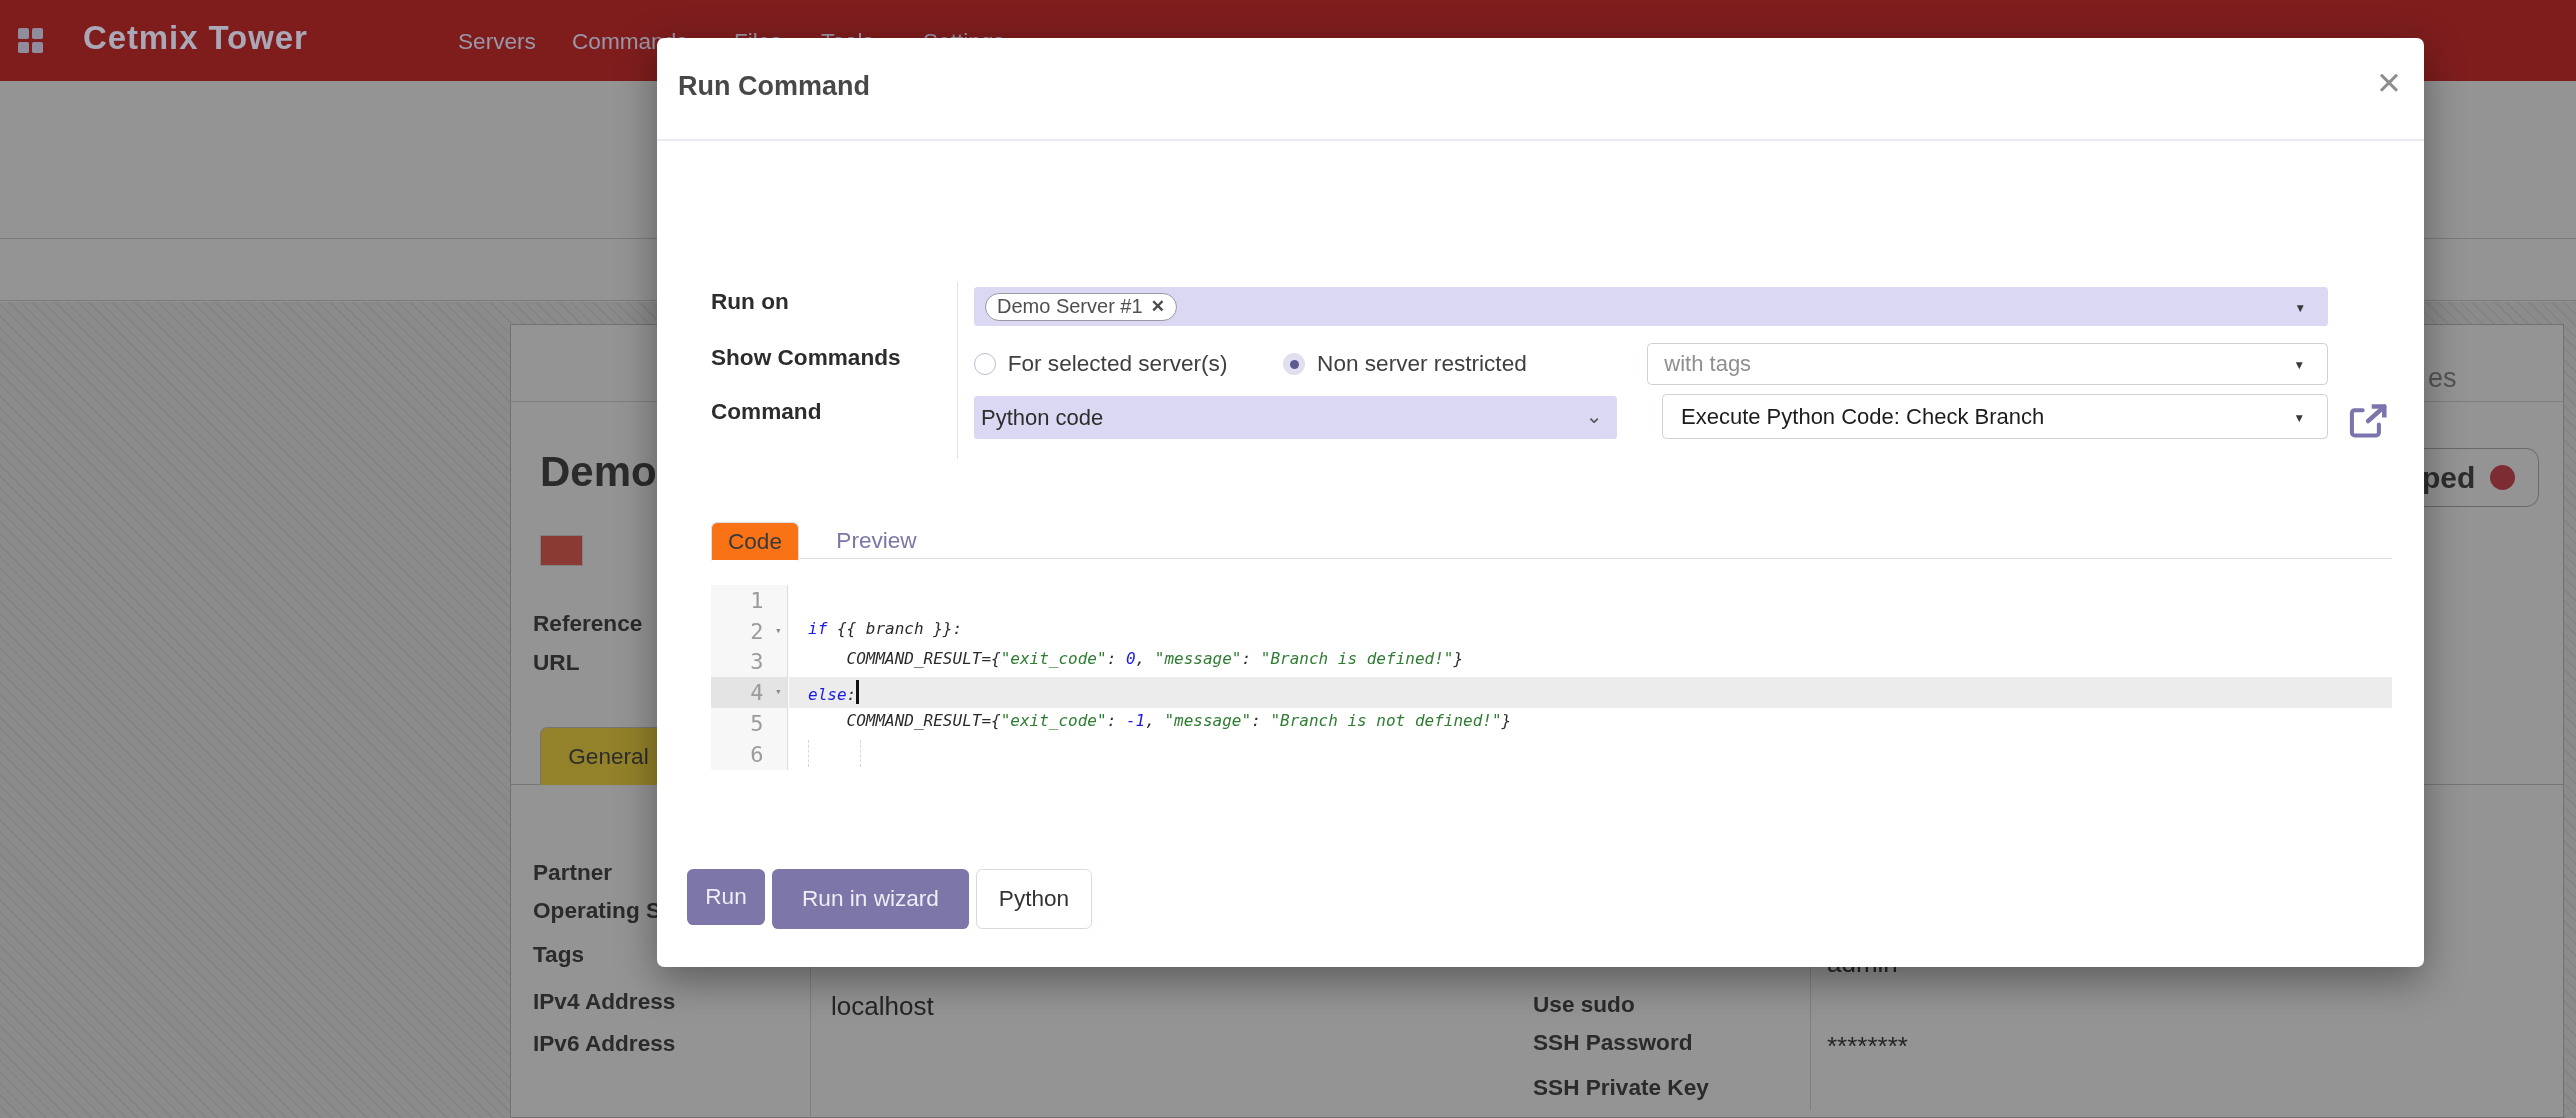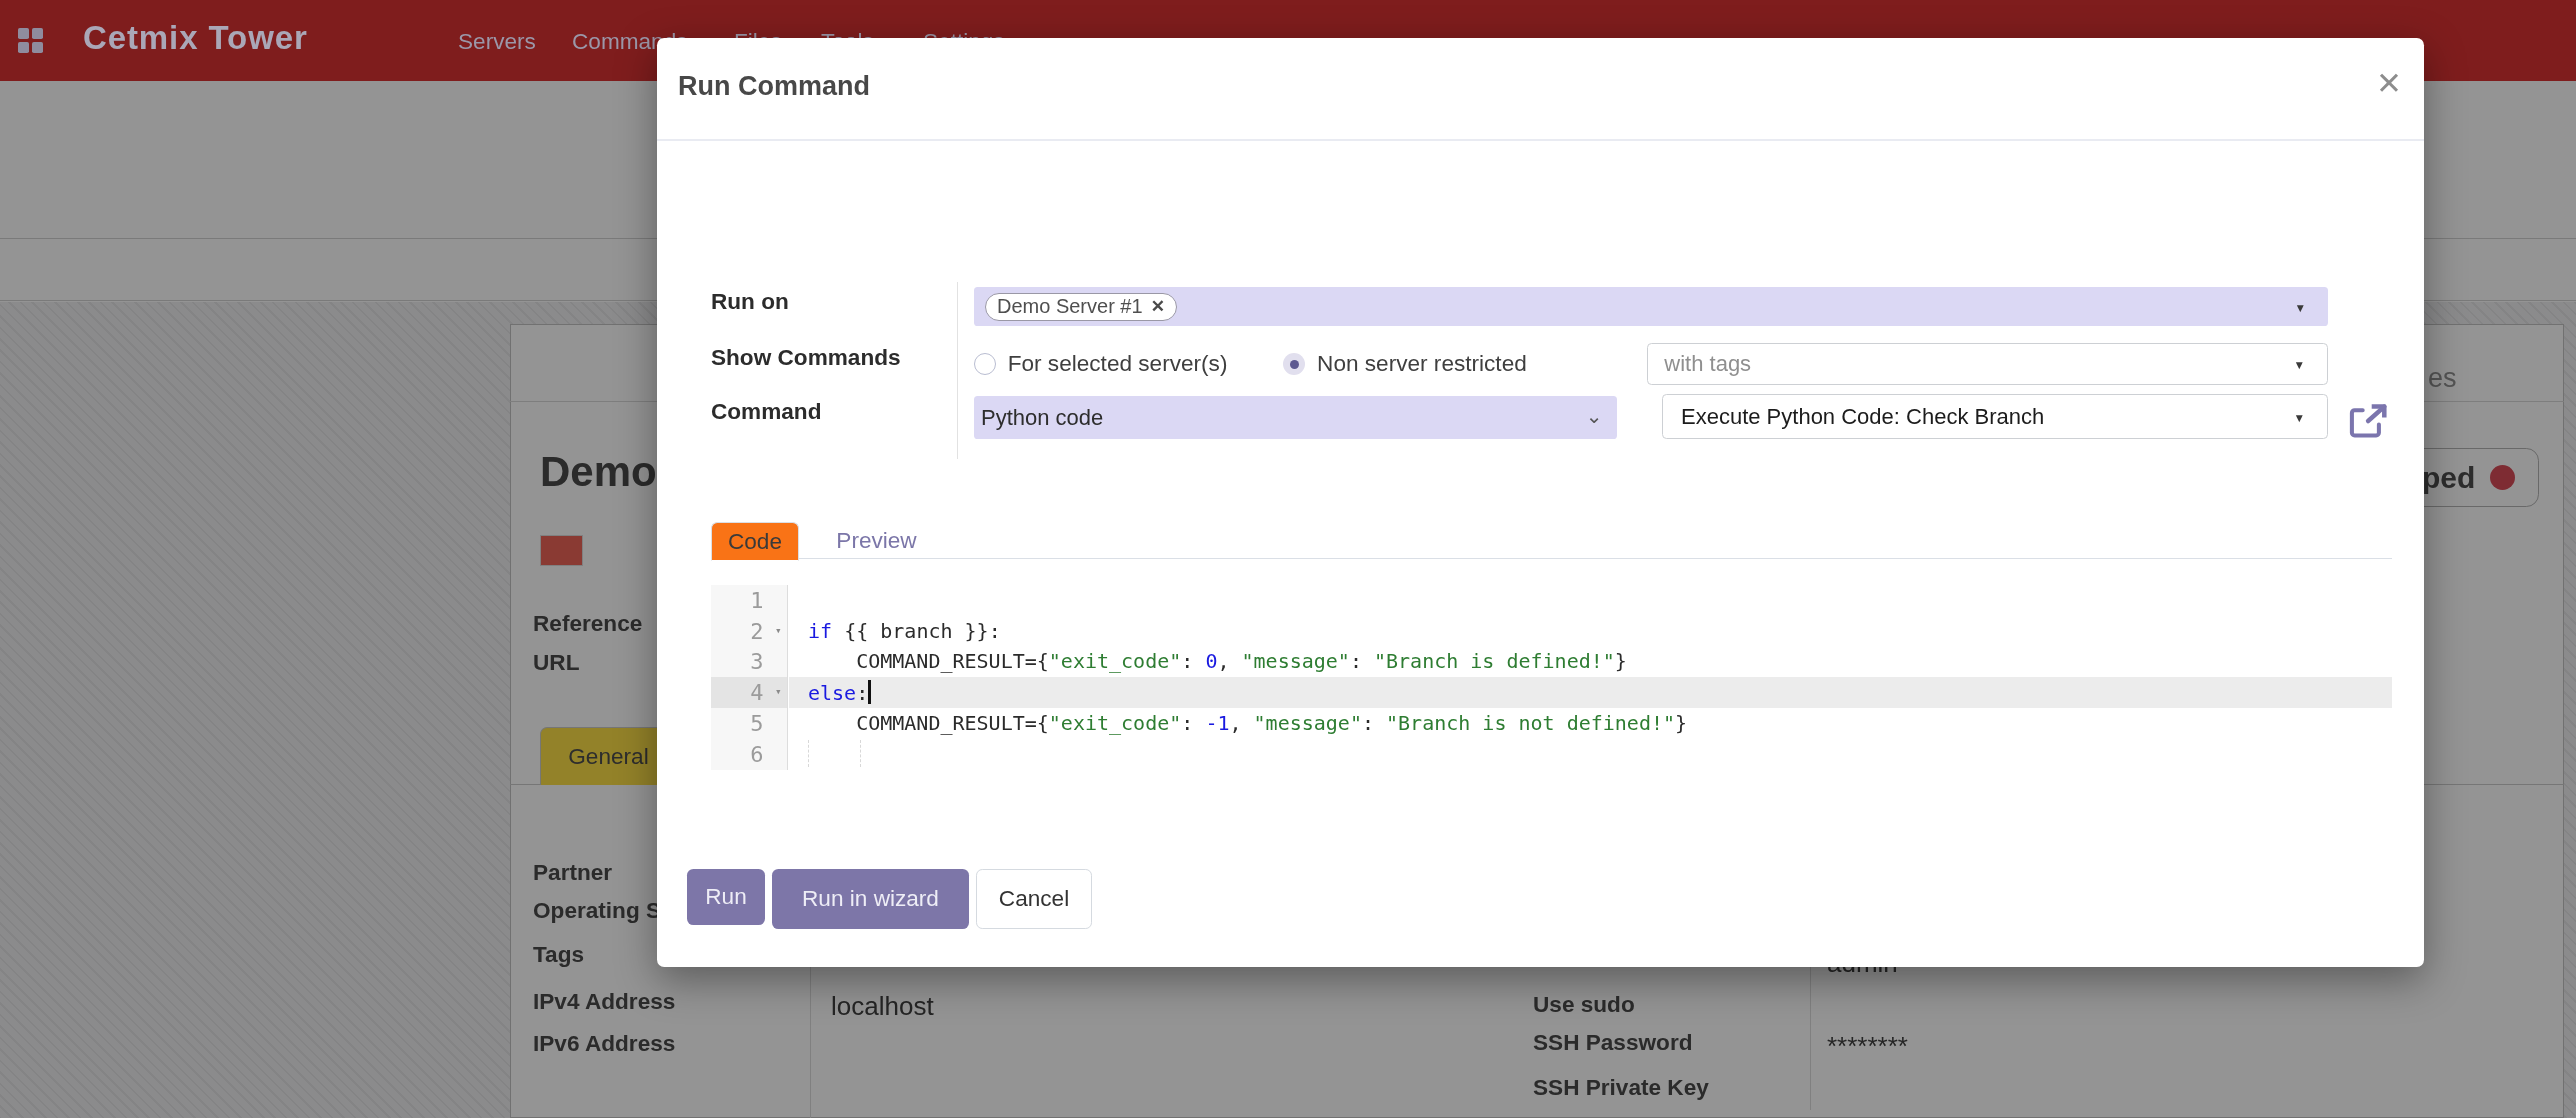--- a/index.html
+++ b/index.html
@@ -104,21 +104,21 @@
               justify-content:center; font-size:22.6px; color:#3a3a3a; z-index:2;}
   .tab-preview { left:116px; top:0px; width:99px; height:37px; display:flex; align-items:center;
                  justify-content:center; font-size:22.6px; color:#7b76a8; }
 
   .editor { left:54px; top:547px; width:1681px; height:184px; font-family:"DejaVu Sans Mono", monospace; }
   .ed-row { position:absolute; left:0; width:1681px; height:31px; }
   .ed-gut { position:absolute; left:0; top:0; width:77px; height:31px; background:#f7f7f7;
             border-right:0.9px solid #ddd; }
   .ed-num { position:absolute; right:23.5px; top:2.7px; font-size:22px; color:#9b9b9b; }
   .ed-fold { position:absolute; right:5.4px; top:8.1px; font-size:11px; color:#8a8a8a; }
-  .ed-code { position:absolute; left:97px; top:2.7px; font-size:20px; color:#2b2b2b; white-space:pre; }
+  .ed-code { position:absolute; left:97px; top:2.7px; font-size:16px; color:#2b2b2b; white-space:pre;font-style:italic; }
   .ed-row.active .ed-code-bg { position:absolute; left:78px; top:0; right:0; bottom:0; background:#ececec; }
   .ed-row.active .ed-gut { background:#e4e4e4; }
   .tk-kw { color:#1a1ae0; } .tk-str { color:#2e7d32; } .tk-num { color:#1a1ae0; } .tk-pl { color:#2b2b2b; }
   .cursorbar { display:inline-block; width:2.7px; height:24.4px; background:#111; vertical-align:-4.5px; }
   .iguide { position:absolute; width:0; height:27px; border-left:1.8px dashed #d8d8d8; }
 
   .m-run { left:30px; top:831px; width:78px; height:56px; border-radius:6.3px; }
   .m-wiz { left:115px; top:831px; width:197px; height:60px; border-radius:6.3px; }
   .m-cancel { left:319px; top:831px; width:116px; height:60px; border-radius:6.3px; border:0.9px solid #d5dae0;}
 </style>
@@ -286,17 +286,17 @@
         <div class="ed-row" style="top: 154px;">
           <div class="ed-gut">
             <span class="ed-num">6</span>
           </div>
           <span class="ed-code"></span>
         </div>
       </div>
 
     <div class="abs btn btn-primary m-run">Run</div>
     <div class="abs btn btn-primary m-wiz">Run in wizard</div>
-    <div class="abs btn btn-white m-cancel">Cancel</div>
+    <div class="abs btn btn-white m-cancel">Python</div>
   </div>
 
 </div>
 
 
 </body></html>

